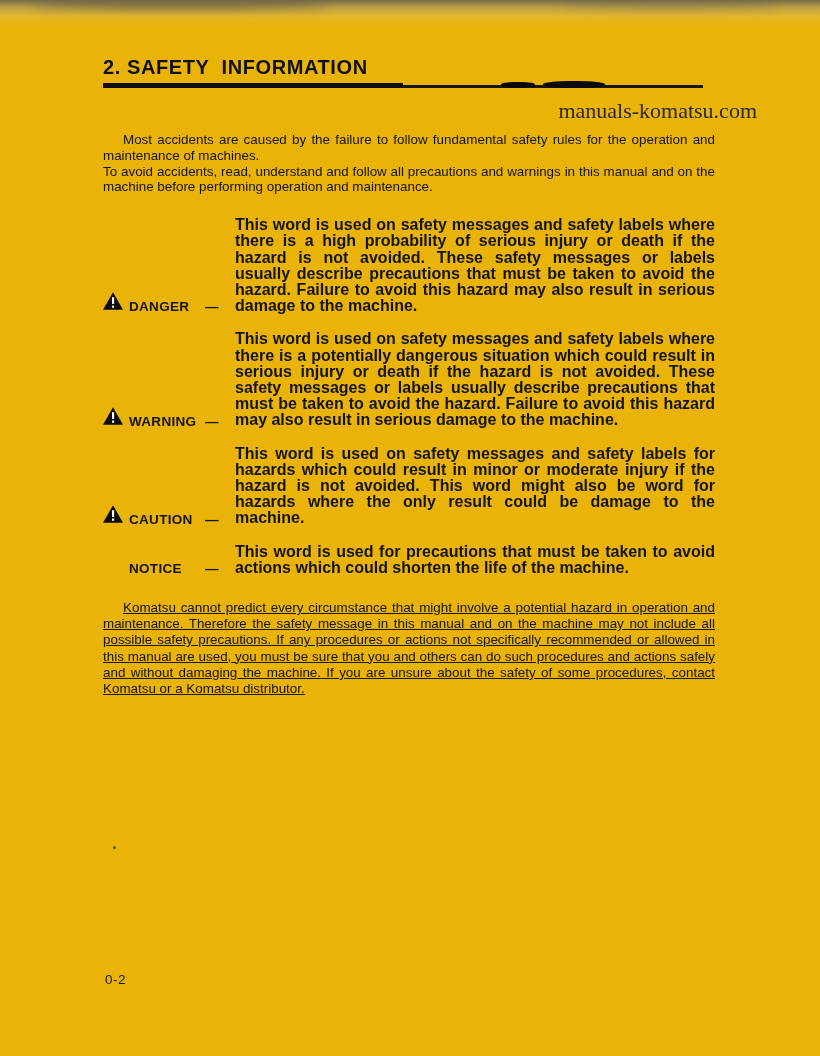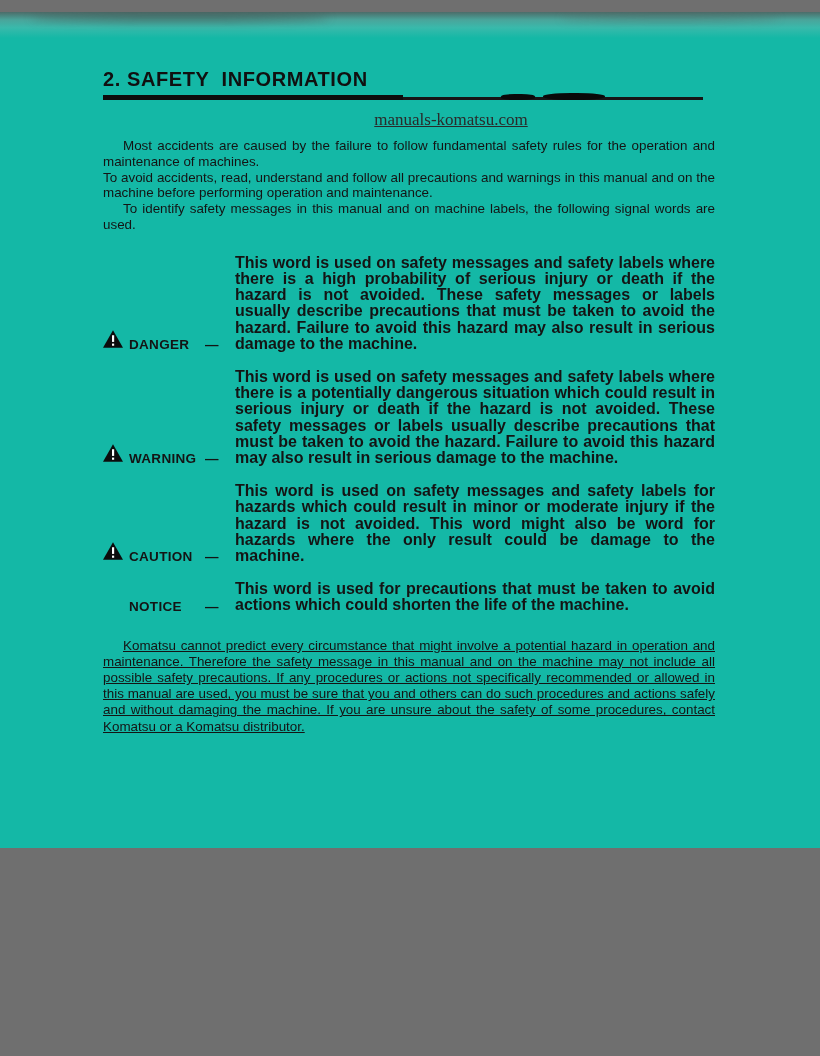--- a/index.html
+++ b/index.html
@@ -1,20 +1,20 @@
 <!DOCTYPE html>
 <html><head>
 <meta charset="utf-8">
 <style>
   html,body { margin:0; padding:0; background:#6f6f6f; }
   .page {
     position:relative;
-    width:820px; height:836px;
-    margin:12px auto;
-    background:#14b8a6;
+    width:820px; height:1056px;
+    margin:0 auto;
+    background:#eab308;
     font-family:"Liberation Sans", sans-serif;
     color:#141414;
     overflow:hidden;
   }
   
   .scan-band {
     position:absolute; top:0; left:0; width:820px; height:26px;
     background:linear-gradient(180deg,
       rgba(90,90,90,0.80) 0%,
       rgba(140,140,140,0.45) 30%,
@@ -51,25 +51,24 @@
     background:#0a0a0a; border-radius:40%;
   }
   .title-rule .blob2 {
     position:absolute; left:440px; bottom:0; width:62px; height:7px;
     background:#090909; border-radius:45%;
   }
 
   .watermark {
     margin-top:10px;
     font-family:"Liberation Serif", serif;
-    font-size:17px;
+    font-size:22px;
     color:#2a2a2a;
-    text-align:center;
+    text-align:right;
     transform:translateX(42px);
-    text-decoration:underline;
   }
 
   .intro { margin-top:8px; }
   .intro p {
     margin:0; font-size:13.4px; line-height:15.8px;
     text-align:justify;
   }
   .intro p.indent { text-indent:20px; }
 
   .signal-list { margin-top:22px; }
@@ -125,21 +124,20 @@
       <div class="thin"></div>
       <span class="blob1"></span>
       <span class="blob2"></span>
     </div>
 
     <div class="watermark">manuals-komatsu.com</div>
 
     <div class="intro">
       <p class="indent">Most accidents are caused by the failure to follow fundamental safety rules for the operation and maintenance of machines.</p>
       <p>To avoid accidents, read, understand and follow all precautions and warnings in this manual and on the machine before performing operation and maintenance.</p>
-      <p class="indent">To identify safety messages in this manual and on machine labels, the following signal words are used.</p>
     </div>
 
     <div class="signal-list">
 
       <div class="signal-row">
         <span class="signal-icon-slot">
           <svg width="20" height="18" viewBox="0 0 24 21" aria-hidden="true">
             <path d="M12 0 L24 21 H0 Z" fill="#0c0c0c"></path>
             <rect x="10.8" y="6" width="2.6" height="8" fill="#ffffff"></rect>
             <rect x="10.8" y="16" width="2.6" height="2.6" fill="#ffffff"></rect>

